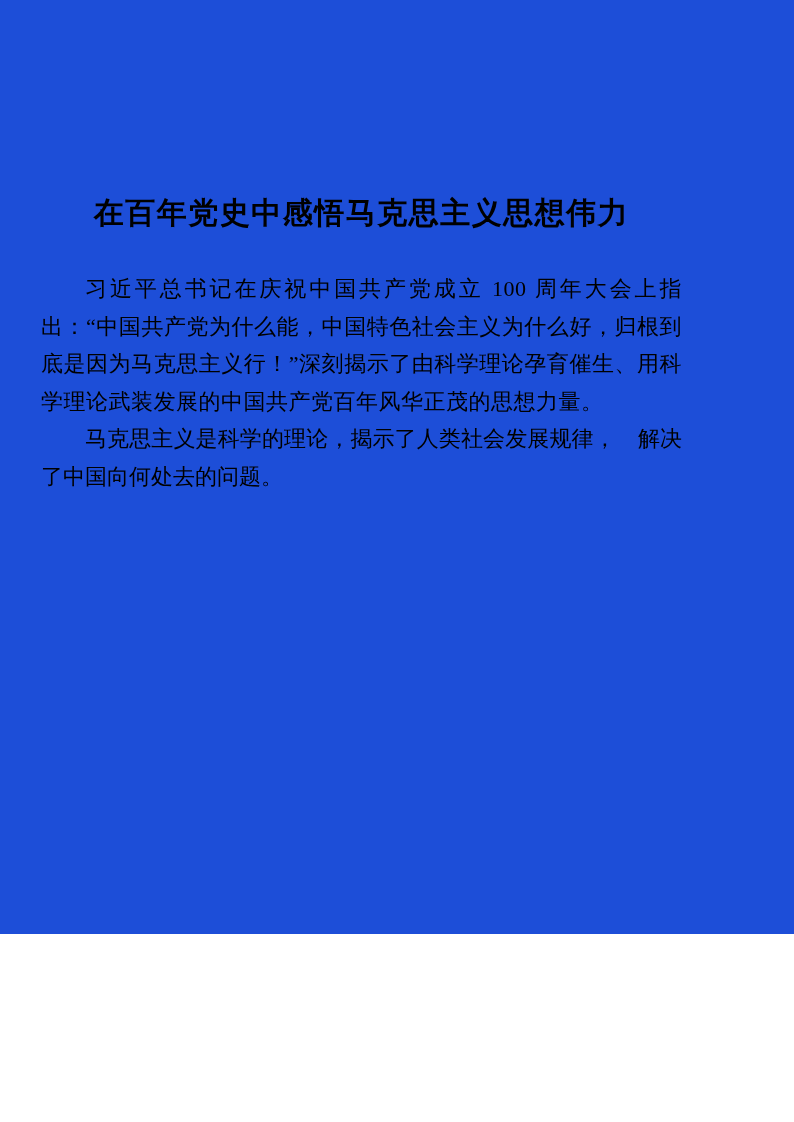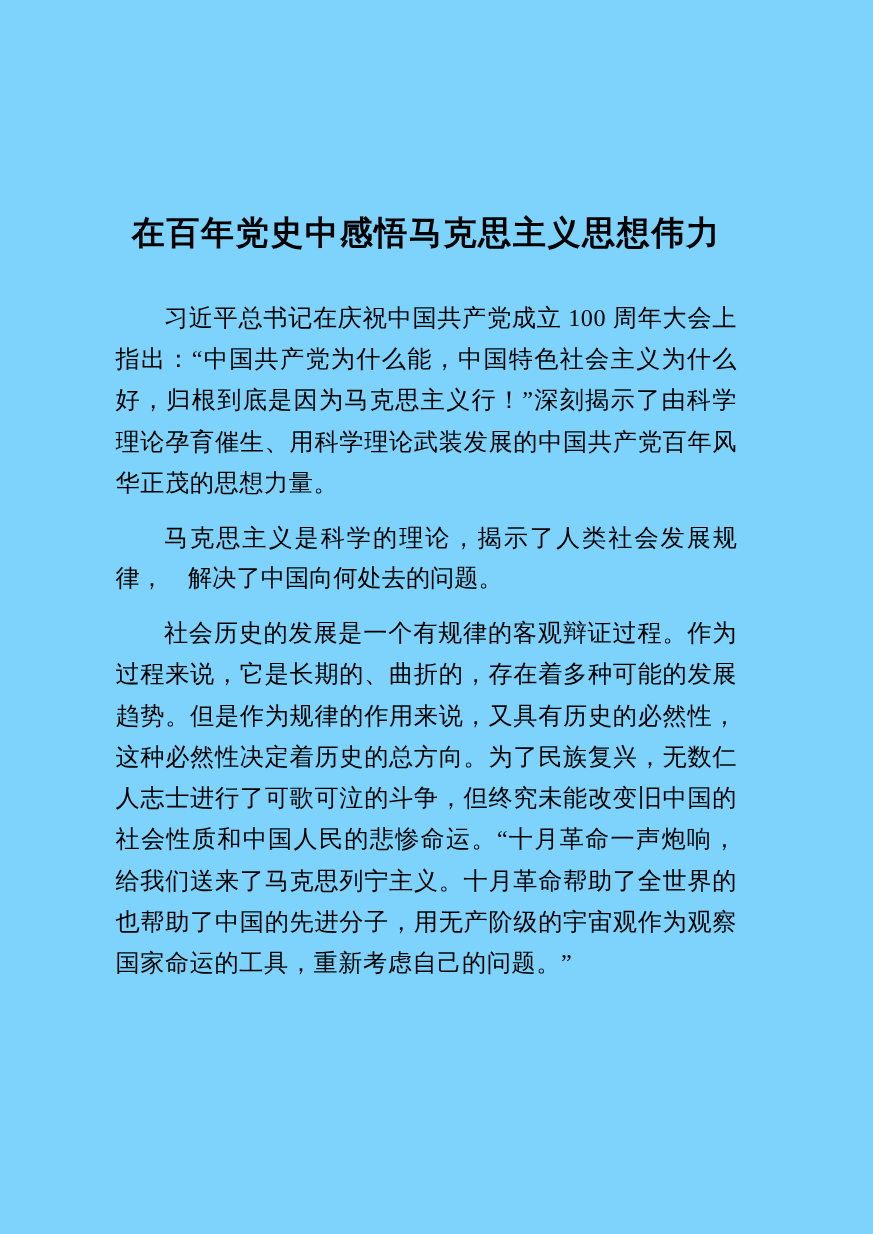--- a/index.html
+++ b/index.html
@@ -3,39 +3,39 @@
 <meta charset="utf-8">
 <style>
   html, body {
     margin: 0;
     padding: 0;
     background: #ffffff;
   }
   .page {
     position: relative;
     width: 794px;
-    height: 1122px;
-    background: #7dd3fc;
+    height: 934px;
+    background: #1d4ed8;
     overflow: hidden;
     box-sizing: border-box;
-    padding: 195px 112px 0 93px;
+    padding: 195px 112px 0 41px;
     color: #000000;
   }
   .doc-title {
     margin: 0 0 39px 0;
     font-family: "Liberation Sans", "DejaVu Sans", sans-serif;
     font-weight: 700;
     font-size: 30px;
     line-height: 36px;
     letter-spacing: 1.5px;
     text-align: center;
     white-space: nowrap;
   }
   .para {
-    margin: 12px;
+    margin: 0;
     font-family: "Liberation Serif", "DejaVu Serif", serif;
     font-size: 22px;
     line-height: 37.5px;
     text-align: justify;
     text-justify: inter-ideograph;
     text-indent: 2em;
     letter-spacing: 0.5px;
     color: #000000;
   }
   .para.bold {
@@ -47,15 +47,14 @@
 </head>
 <body>
 
 <div class="page">
   <h1 class="doc-title">在百年党史中感悟马克思主义思想伟力</h1>
 
   <p class="para normal">习近平总书记在庆祝中国共产党成立 100 周年大会上指出：“中国共产党为什么能，中国特色社会主义为什么好，归根到底是因为马克思主义行！”深刻揭示了由科学理论孕育催生、用科学理论武装发展的中国共产党百年风华正茂的思想力量。</p>
 
   <p class="para bold">马克思主义是科学的理论，揭示了人类社会发展规律，　解决了中国向何处去的问题。</p>
 
-  <p class="para normal">社会历史的发展是一个有规律的客观辩证过程。作为过程来说，它是长期的、曲折的，存在着多种可能的发展趋势。但是作为规律的作用来说，又具有历史的必然性，这种必然性决定着历史的总方向。为了民族复兴，无数仁人志士进行了可歌可泣的斗争，但终究未能改变旧中国的社会性质和中国人民的悲惨命运。“十月革命一声炮响，给我们送来了马克思列宁主义。十月革命帮助了全世界的也帮助了中国的先进分子，用无产阶级的宇宙观作为观察国家命运的工具，重新考虑自己的问题。”</p>
 
 </div>
 
 </body></html>

